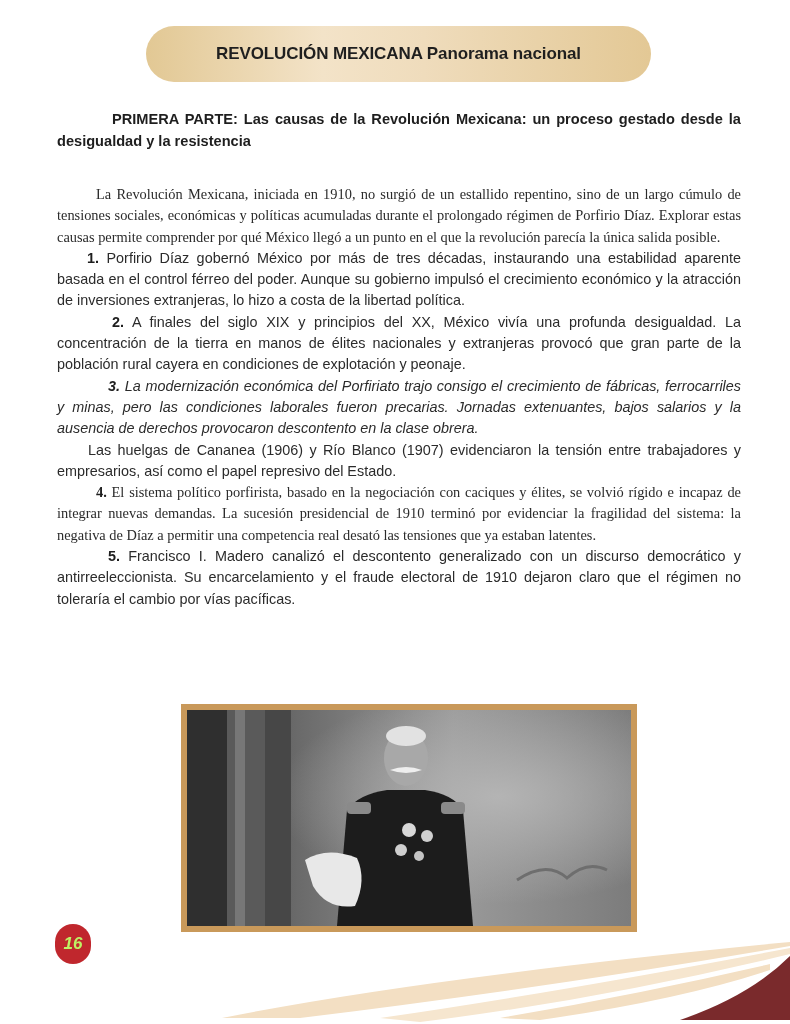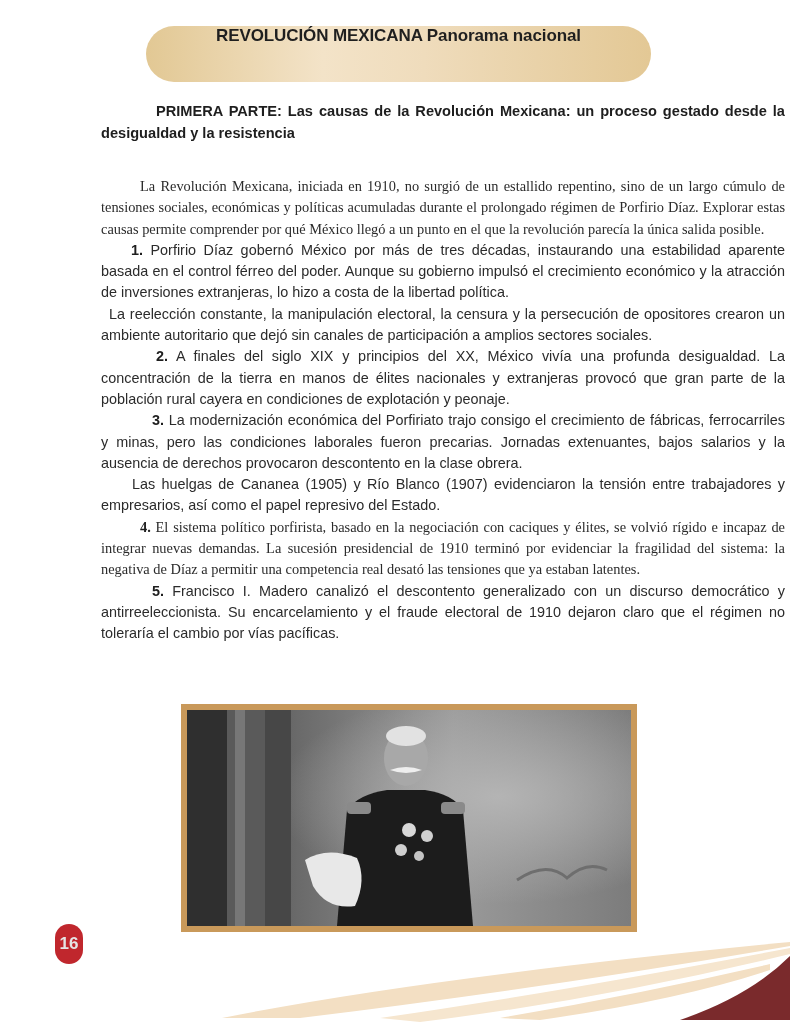--- a/index.html
+++ b/index.html
@@ -5,87 +5,85 @@
   html, body { margin: 0; padding: 0; }
   body {
     width: 790px; height: 1024px; position: relative; overflow: hidden;
     background: #ffffff; color: #2a2a2a;
     font-family: "Liberation Sans", "DejaVu Sans", sans-serif;
   }
   .header-pill {
     position: absolute; left: 146px; top: 26px; width: 505px; height: 56px;
     border-radius: 28px;
     background: linear-gradient(90deg, #e2c894 0%, #f3e3c8 35%, #efdcbc 55%, #e3c895 100%);
-    display: flex; justify-content: center;
+    display: flex; align-items: center; justify-content: center;
   }
   .header-title {
     font-weight: bold; font-size: 17px; color: #1f1f1f; letter-spacing: -0.1px;
   }
   .content {
-    position: absolute; left: 57px; top: 100px; width: 684px;
+    position: absolute; left: 57px; top: 108px; width: 684px;
     font-size: 14.4px; line-height: 21.3px; color: #2b2b2b;
     text-align: justify;
-    margin-left: 44px;
   }
   .content p { margin: 0; }
   .heading { font-weight: bold; color: #1e1e1e; font-size: 14.6px; line-height: 22px; }
   .spacer { height: 32px; }
   .num { font-weight: bold; color: #1e1e1e; }
   .i-intro { text-indent: 39px; font-family: Liberation Serif, serif; }
   .i-heading { text-indent: 55px; }
   .i-1 { text-indent: 30px; }
   .i-1b { text-indent: 8px; }
   .i-2 { text-indent: 55px; }
-  .i-3 { text-indent: 51px; }
+  .i-3 { text-indent: 51px; font-style: italic; }
   .i-3b { text-indent: 31px; }
   .i-4 { text-indent: 39px; font-family: Liberation Serif, serif; }
   .i-5 { text-indent: 51px; }
 
   .photo-frame {
     position: absolute; left: 181px; top: 704px; width: 456px; height: 228px;
     box-sizing: border-box; border: 6px solid #c9995a; background: #6d6d6d;
     overflow: hidden;
   }
   .photo { position: absolute; inset: 0; }
   .page-number {
-    position: absolute; left: 55px; top: 924px; width: 28px; height: 40px;
-    border-radius: 18px; background: #c0272d; color: #e5e5e5;
+    position: absolute; left: 55px; top: 924px; width: 36px; height: 40px;
+    border-radius: 18px; background: #c0272d; color: #bef264;
     display: flex; align-items: center; justify-content: center;
-    font-weight: bold; font-size: 17px;
+    font-weight: bold; font-size: 17px; font-style: italic;
   }
   .swoosh { position: absolute; left: 0; top: 930px; width: 790px; height: 94px; }
 </style>
 </head>
 <body>
 
 <div class="header-pill">
   <span class="header-title">REVOLUCIÓN MEXICANA Panorama nacional</span>
 </div>
 
 <div class="content">
   <p class="heading i-heading">PRIMERA PARTE: Las causas de la Revolución Mexicana: un proceso gestado desde la desigualdad y la resistencia</p>
   <div class="spacer"></div>
   <p class="i-intro">La Revolución Mexicana, iniciada en 1910, no surgió de un estallido repentino, sino de un largo cúmulo de tensiones sociales, económicas y políticas acumuladas durante el prolongado régimen de Porfirio Díaz. Explorar estas causas permite comprender por qué México llegó a un punto en el que la revolución parecía la única salida posible.</p>
 
   <p class="i-1">
     <span class="num">1.</span>
     <span>Porfirio Díaz gobernó México por más de tres décadas, instaurando una estabilidad aparente basada en el control férreo del poder. Aunque su gobierno impulsó el crecimiento económico y la atracción de inversiones extranjeras, lo hizo a costa de la libertad política.</span>
   </p>
-  <p class="i-1b">La reelección constante, la manipulación electoral, la censura y la persecución de opositores crearon un ambiente autoritario que dejó sin canales de participación a amplios sectores sociales.</p>
 
   <p class="i-2">
     <span class="num">2.</span>
     <span>A finales del siglo XIX y principios del XX, México vivía una profunda desigualdad. La concentración de la tierra en manos de élites nacionales y extranjeras provocó que gran parte de la población rural cayera en condiciones de explotación y peonaje.</span>
   </p>
 
   <p class="i-3">
     <span class="num">3.</span>
     <span>La modernización económica del Porfiriato trajo consigo el crecimiento de fábricas, ferrocarriles y minas, pero las condiciones laborales fueron precarias. Jornadas extenuantes, bajos salarios y la ausencia de derechos provocaron descontento en la clase obrera.</span>
   </p>
-  <p class="i-3b">Las huelgas de Cananea (1905) y Río Blanco (1907) evidenciaron la tensión entre trabajadores y empresarios, así como el papel represivo del Estado.</p>
+  <p class="i-3b">Las huelgas de Cananea (1906) y Río Blanco (1907) evidenciaron la tensión entre trabajadores y empresarios, así como el papel represivo del Estado.</p>
 
   <p class="i-4">
     <span class="num">4.</span>
     <span>El sistema político porfirista, basado en la negociación con caciques y élites, se volvió rígido e incapaz de integrar nuevas demandas. La sucesión presidencial de 1910 terminó por evidenciar la fragilidad del sistema: la negativa de Díaz a permitir una competencia real desató las tensiones que ya estaban latentes.</span>
   </p>
 
   <p class="i-5">
     <span class="num">5.</span>
     <span>Francisco I. Madero canalizó el descontento generalizado con un discurso democrático y antirreeleccionista. Su encarcelamiento y el fraude electoral de 1910 dejaron claro que el régimen no toleraría el cambio por vías pacíficas.</span>
   </p>

